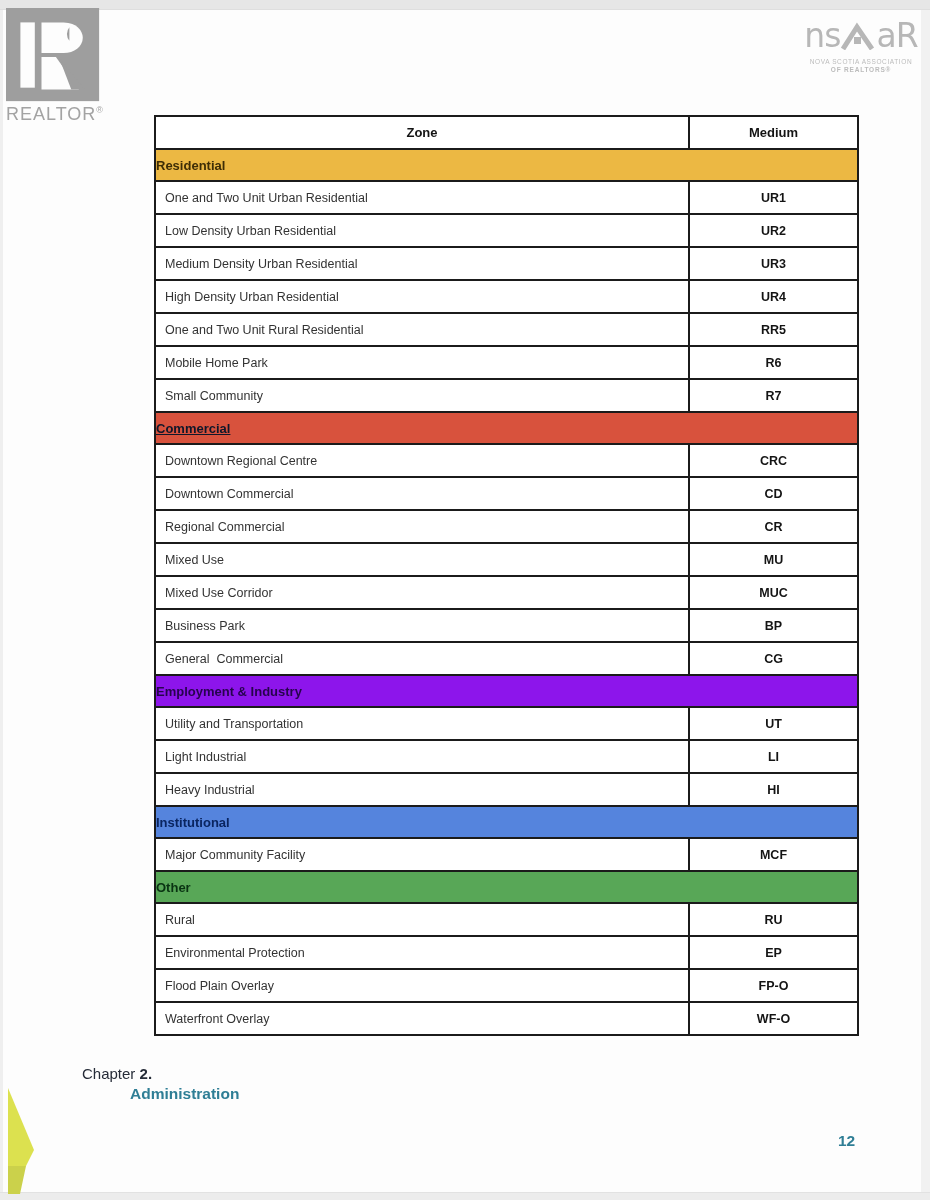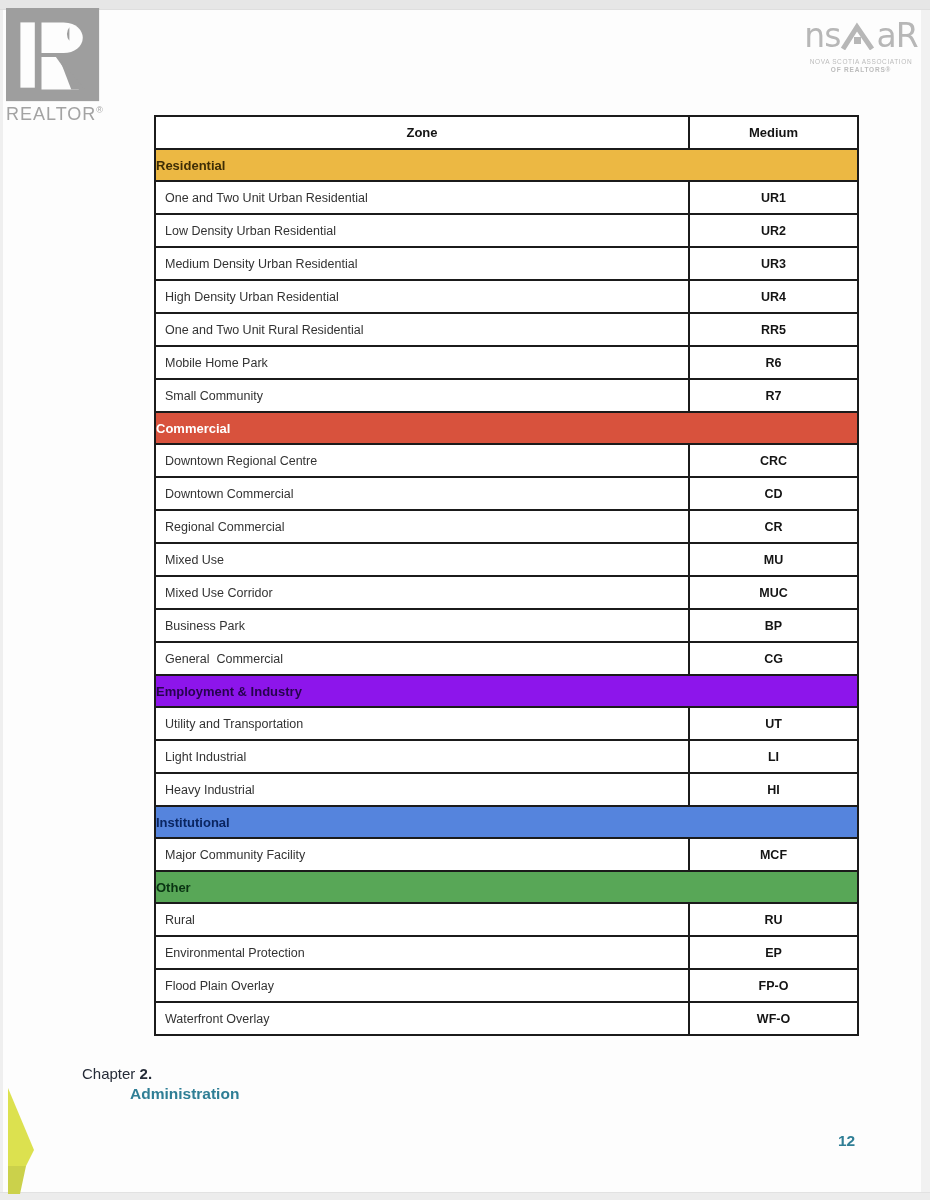--- a/index.html
+++ b/index.html
@@ -150,21 +150,21 @@
         </tr>
         <tr class="data-row">
           <td class="zone-cell">Mobile Home Park</td>
           <td class="symbol-cell">R6</td>
         </tr>
         <tr class="data-row">
           <td class="zone-cell">Small Community</td>
           <td class="symbol-cell">R7</td>
         </tr>
         <tr class="band-row">
-          <td colspan="2" class="band-cell" style="background: rgb(216, 82, 61); color: #ffffff;">Commercial</td>
+          <td colspan="2" class="band-cell" style="background: rgb(216, 82, 61); color: #0f172a; text-decoration: underline;">Commercial</td>
         </tr>
         <tr class="data-row">
           <td class="zone-cell">Downtown Regional Centre</td>
           <td class="symbol-cell">CRC</td>
         </tr>
         <tr class="data-row">
           <td class="zone-cell">Downtown Commercial</td>
           <td class="symbol-cell">CD</td>
         </tr>
         <tr class="data-row">

